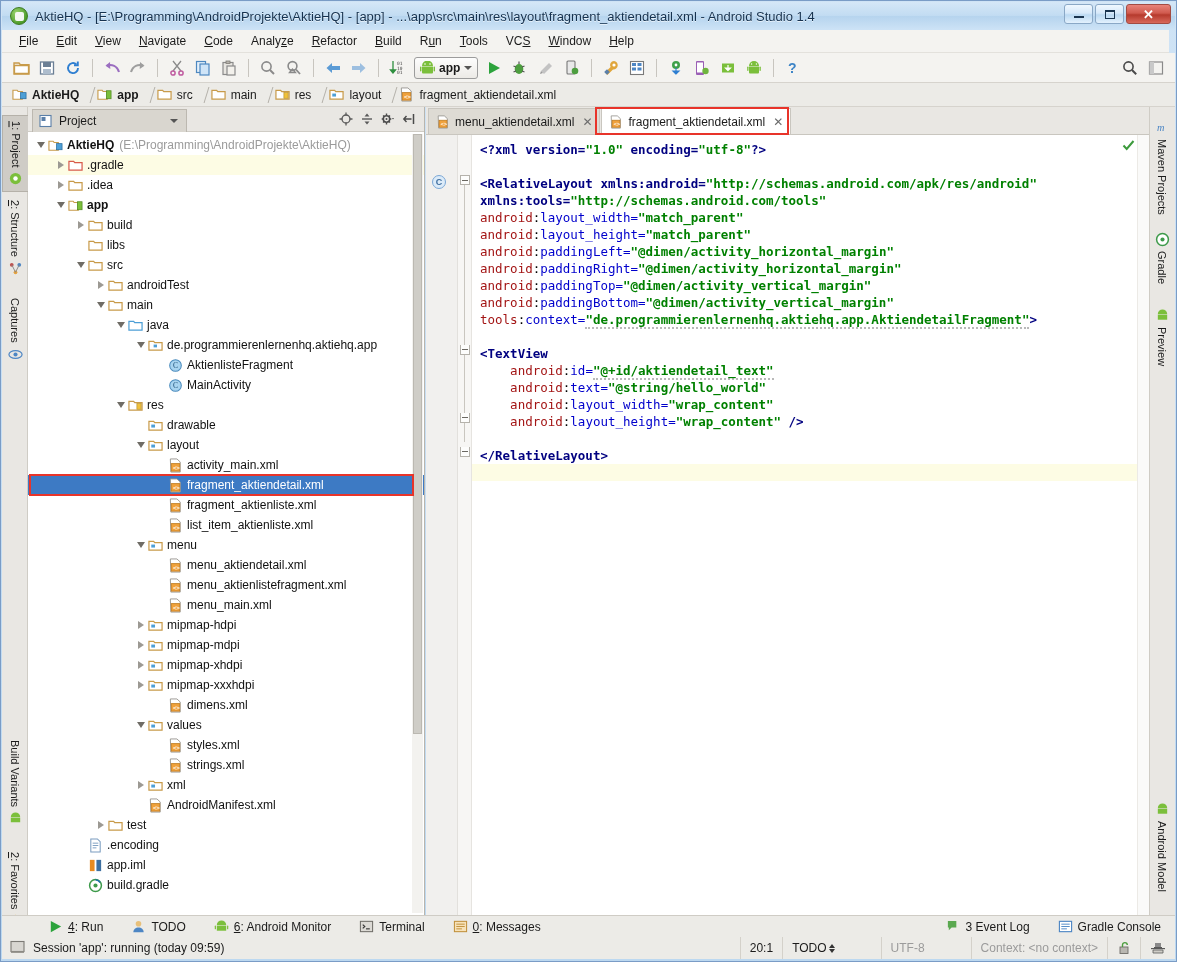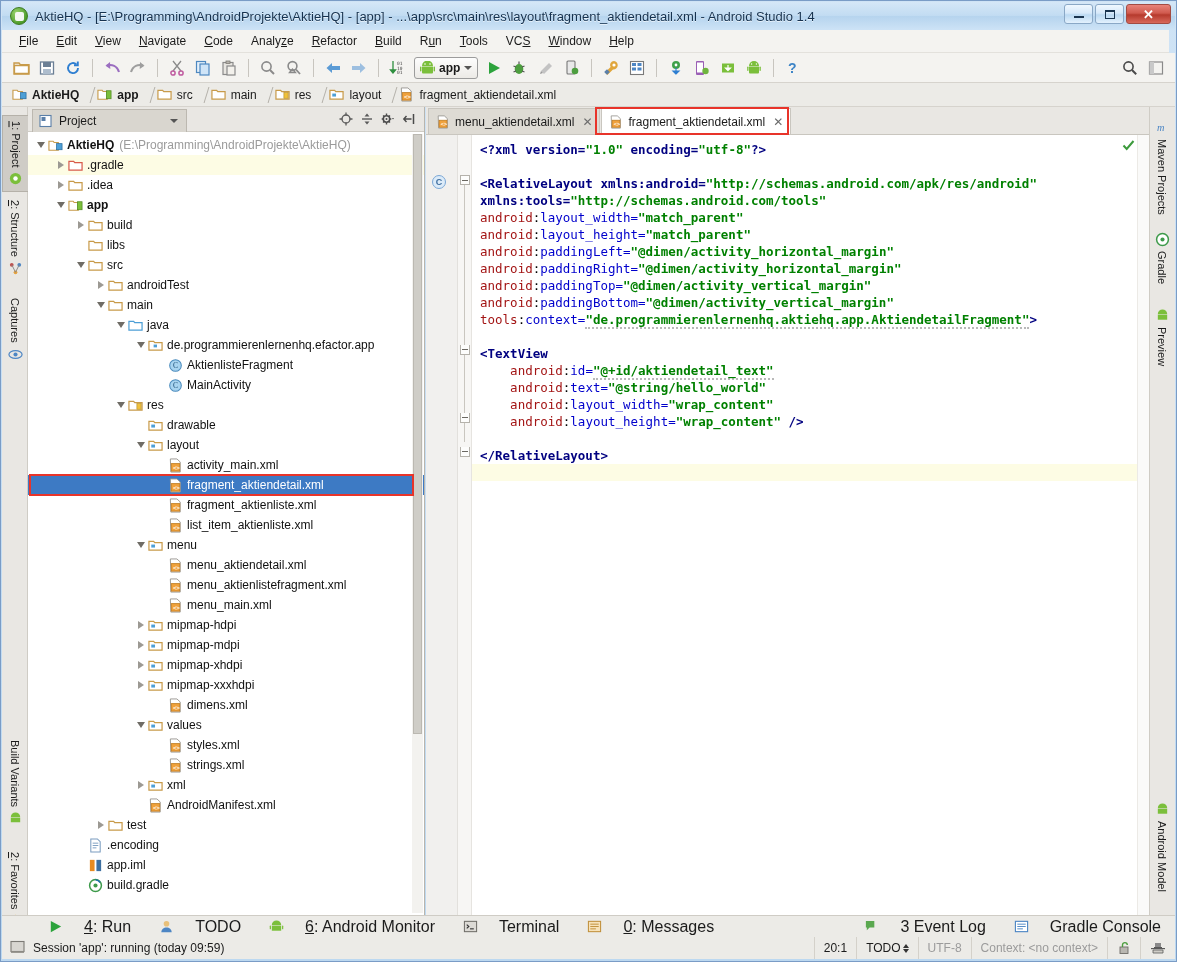--- a/index.html
+++ b/index.html
@@ -277,37 +277,37 @@
   }
   .dtab.active { background: #fff; }
 
   
   .statusbar1 {
     position: absolute; left: 1px; right: 1px; bottom: 24px; height: 22px;
     background: #ecebe7; border-top: 1px solid #cfccc5;
     display: flex; align-items: center; padding-left: 32px;
   }
   .sb-item {
-    display: flex; align-items: center; gap: 21px; padding: 0 14px;
-    font-size: 16px; color: #1b1b1b; white-space: nowrap;
+    display: flex; align-items: center; gap: 5px; padding: 0 14px;
+    font-size: 12px; color: #1b1b1b; white-space: nowrap;
   }
   .sb-item u { text-decoration: underline; }
   .statusbar2 {
     position: absolute; left: 1px; right: 1px; bottom: 2px; height: 22px;
     background: #ecebe7;
     display: flex; align-items: center; padding-left: 8px;
   }
   .sb2-left { display: flex; align-items: center; gap: 8px; font-size: 12px; color: #1b1b1b; }
   .sb2-right { margin-left: auto; display: flex; align-items: stretch; height: 22px; }
   .sb2-cell {
     display: flex; align-items: center; padding: 0 9px;
     font-size: 12px; color: #1b1b1b; border-left: 1px solid #d4d1ca;
     white-space: nowrap;
   }
-  .sb2-cell.dim { color: #9b9b9b; }
+  .sb2-cell.dim { color: #9b9b9b; margin-left: 37px; }
   .updn { display: inline-flex; flex-direction: column; margin-left: 2px; }
   .updn i { width: 0; height: 0; border-left: 3px solid transparent; border-right: 3px solid transparent; }
   .updn i.u { border-bottom: 4px solid #333; margin-bottom: 1px; }
   .updn i.d { border-top: 4px solid #333; }
 </style>
 </head>
 <body>
 
 <div id="app">
 
@@ -859,21 +859,21 @@
           <span style="width:106px;flex:none"></span>
           <span class="tw-arrow">
             <i class="arrow-d"></i>
           </span>
           <span class="tico">
             <svg width="15" height="15" viewBox="0 0 16 16">
               <path d="M1 3.5h5l1.2 1.5H15V13H1z" fill="#fff" stroke="#c89b4a" stroke-width="1.3"></path>
               <rect x="6" y="7" width="3.6" height="3" fill="#4d9fd6"></rect>
             </svg>
           </span>
-          <span class="tname">de.programmierenlernenhq.efactor.app</span>
+          <span class="tname">de.programmierenlernenhq.aktiehq.app</span>
         </div>
         <div class="trow">
           <span style="width:126px;flex:none"></span>
           <span class="tw-arrow"></span>
           <span class="tico">
             <svg width="15" height="15" viewBox="0 0 16 16">
               <circle cx="8" cy="8" r="6.2" fill="#a8d4f0" stroke="#4a8bbd" stroke-width="1.1"></circle>
               <text x="5.2" y="11" font-size="8" fill="#1d4f75" font-family="serif">C</text>
             </svg>
           </span>

